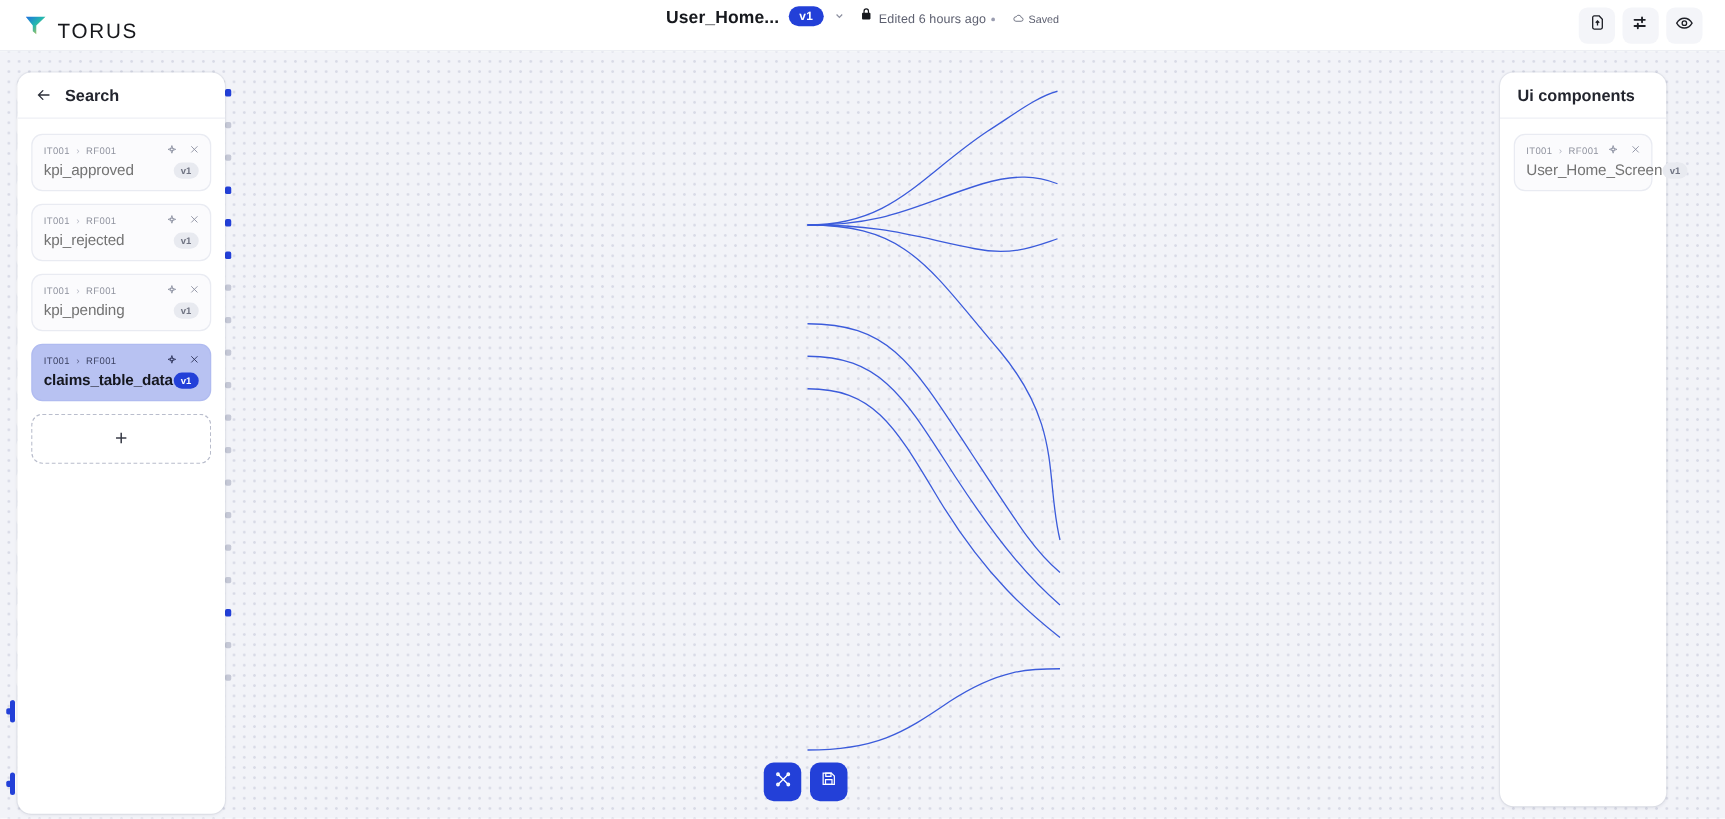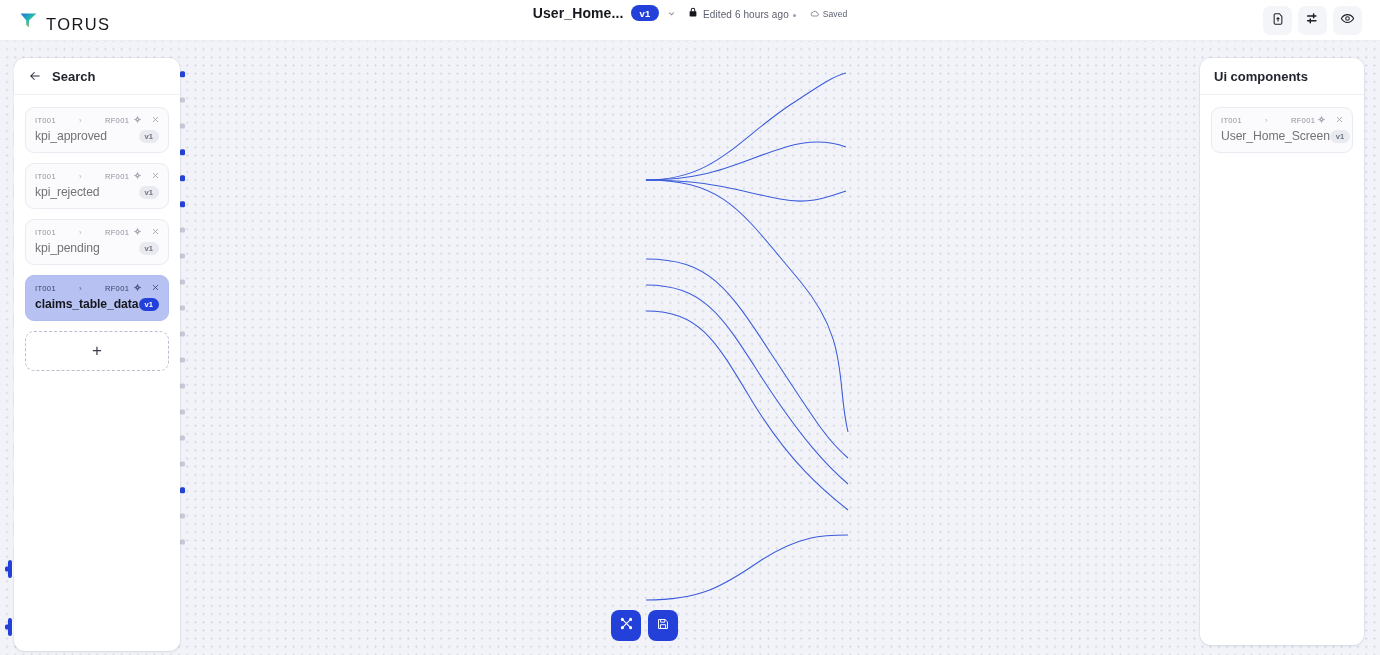--- a/index.html
+++ b/index.html
@@ -65,21 +65,21 @@
 
   
   #dataset-panel { left: 14px; top: 58px; width: 166px; height: 593px; }
   #dataset-body { padding: 12px 11px; }
 
   .ds-card {
     position: relative; background: #fbfbfd; border: 1px solid #e9ebf2;
     border-radius: 9px; padding: 8px 9px 9px; margin-bottom: 10px; cursor: pointer;
   }
   .ds-card.selected { background: #b8c2f2; border-color: #b0bbf0; }
-  .ds-crumb { display: flex; align-items: center; gap: 23px; font-size: 7.6px; color: #90939f; letter-spacing: .3px; }
+  .ds-crumb { display: flex; align-items: center; gap: 5px; font-size: 7.6px; color: #90939f; letter-spacing: .3px; }
   .ds-card.selected .ds-crumb { color: #3c4263; }
   .ds-crumb .sep { color: #b5b8c4; font-size: 8px; }
   .ds-card.selected .ds-crumb .sep { color: #5b6288; }
   .ds-tools { position: absolute; right: 8px; top: 7px; display: flex; gap: 9px; align-items: center; }
   .ds-tool { color: #8b8fa0; cursor: pointer; display: flex; }
   .ds-card.selected .ds-tool { color: #2b3158; }
   .ds-row2 { display: flex; align-items: center; justify-content: space-between; margin-top: 4px; }
   .ds-name { font-size: 12.2px; color: #737373; letter-spacing: -.1px; }
   .ds-card.selected .ds-name { color: #15171f; font-weight: 600; }
   .ds-ver {
@@ -161,21 +161,21 @@
     width: 3.5px; height: 18px; border-radius: 2px; background: #cdd0dc;
   }
   .lport.on { background: #2340d8; }
   .lport-nub {
     position: absolute; left: -7.5px; top: 50%; transform: translateY(-50%);
     width: 5px; height: 5px; border-radius: 1.5px; background: #c5c8d6;
   }
   .lport-nub.on { background: #2340d8; }
 
   
-  #uicomp-panel { left: 1200px; top: 58px; width: 164px; height: 587px; }
+  #uicomp-panel { left: 1200px; top: 58px; width: 133px; height: 587px; }
   #uicomp-body { padding: 12px 11px; }
 
   
   #edges { position: absolute; left: 0; top: 41px; width: 1380px; height: 614px; z-index: 21; pointer-events: none; }
 
   
   #toolbar { position: absolute; left: 611px; top: 610px; display: flex; align-items: center; gap: 7px; z-index: 30; }
   .logic-btn {
     height: 31px; min-width: 119px; border-radius: 8px; background: rgba(145,162,238,.82);
     display: flex; align-items: center; gap: 9px; padding: 0 16px 0 13px;

